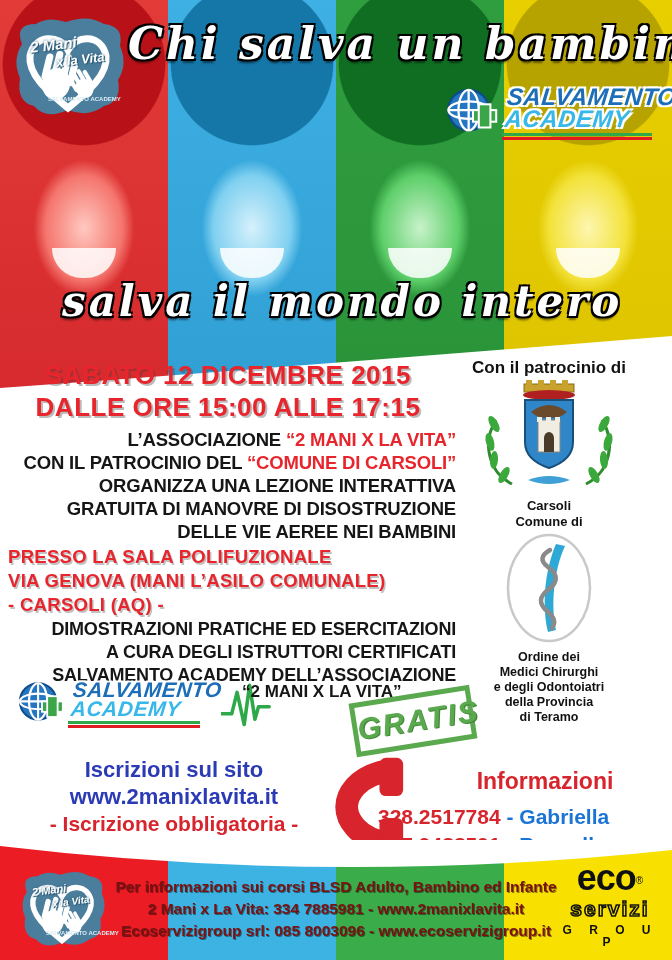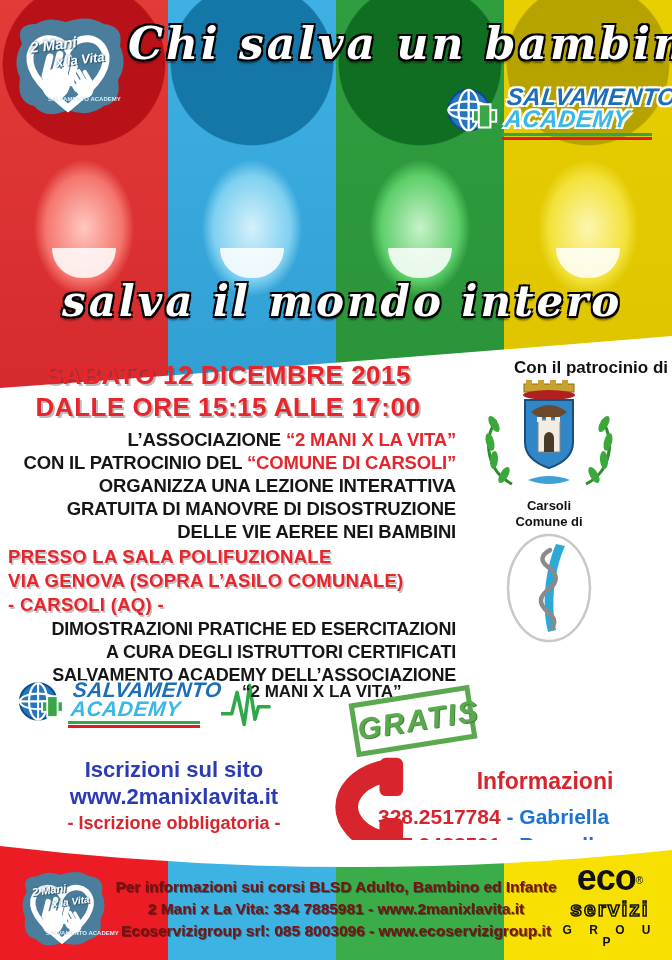--- a/index.html
+++ b/index.html
@@ -68,31 +68,31 @@
   .assoc-quote{position:absolute;font-weight:800;font-size:17px;color:#161616;white-space:nowrap;}
 
   .gratis{position:absolute;left:352px;top:694px;width:112px;height:44px;
       border:5px solid #4aa03c;color:#4aa03c;font-size:30px;font-weight:900;
       font-style:italic;letter-spacing:2px;text-align:center;line-height:44px;
       transform:rotate(-9deg);opacity:.9;text-shadow:1px 1px 0 #2d7a22;}
 
   .reg{position:absolute;left:6px;width:336px;top:756px;text-align:center;
       font-weight:800;line-height:27px;}
   .reg .b{color:#2b3ab5;font-size:22px;display:block;}
-  .reg .r{color:#d8242c;font-size:18px;display:block;}
+  .reg .r{color:#d8242c;font-size:21px;display:block;}
 
   .info-title{position:absolute;left:420px;width:250px;top:768px;text-align:center;
       color:#d8242c;font-weight:900;font-size:23px;}
   .info-lines{position:absolute;left:378px;width:294px;top:803px;font-weight:800;
       font-size:21px;line-height:28px;white-space:nowrap;}
   .info-lines .num{color:#d8242c;}
   .info-lines .nm{color:#1b74d4;}
 
   
-  .pat-title{position:absolute;left:430px;width:238px;top:358px;text-align:right;
+  .pat-title{position:absolute;left:430px;width:238px;top:358px;text-align:center;
       color:#111;font-weight:800;font-size:17px;}
   .pat-cap{position:absolute;text-align:center;color:#111;font-weight:800;}
   .cap-carsoli{left:430px;width:238px;top:498px;font-size:13px;line-height:16px;}
   .cap-ordine{left:430px;width:238px;top:650px;font-size:12.5px;line-height:15px;}
 
   
   .footer{position:absolute;left:0;top:840px;width:672px;height:120px;}
   .band{position:absolute;top:0;height:120px;width:168px;}
   .band-red{left:0;background:#ec1c24;}
   .band-blue{left:168px;background:#3db3e3;}
@@ -178,33 +178,33 @@
       </div>
       <div class="sa-bars" style="width:150px;">
           <div class="sa-bar-g"></div>
           <div class="sa-bar-r"></div>
         </div>
     </div>
 
   </div>
 
   <div class="date-line" style="top:360px;">SABATO 12 DICEMBRE 2015</div>
-  <div class="date-line" style="top:392px;">DALLE ORE 15:15 ALLE 17:00</div>
+  <div class="date-line" style="top:392px;">DALLE ORE 15:00 ALLE 17:15</div>
 
   <div class="intro" style="top:428px;">
     <div><span>L’ASSOCIAZIONE </span><span class="red">“2 MANI X LA VITA”</span></div>
     <div><span>CON IL PATROCINIO DEL </span><span class="red">“COMUNE DI CARSOLI”</span></div>
     <div>ORGANIZZA UNA LEZIONE INTERATTIVA</div>
     <div>GRATUITA DI MANOVRE DI DISOSTRUZIONE</div>
     <div>DELLE VIE AEREE NEI BAMBINI</div>
   </div>
 
   <div class="loc" style="top:545px;">
     <div>PRESSO LA SALA POLIFUZIONALE</div>
-    <div>VIA GENOVA (SOPRA L’ASILO COMUNALE)</div>
+    <div>VIA GENOVA (MANI L’ASILO COMUNALE)</div>
     <div>- CARSOLI (AQ) -</div>
   </div>
 
   <div class="details" style="top:618px;">
     <div>DIMOSTRAZIONI PRATICHE ED ESERCITAZIONI</div>
     <div>A CURA DEGLI ISTRUTTORI CERTIFICATI</div>
     <div>SALVAMENTO ACADEMY DELL’ASSOCIAZIONE</div>
   </div>
 
   <div class="sa-logo" style="left:16px;top:676px;">
@@ -299,20 +299,27 @@
   <div class="pat-cap cap-carsoli">
     <div>Carsoli</div>
     <div>Comune di</div>
   </div>
 
   <svg class="abs" style="left:496px;top:532px;" width="106" height="112" viewBox="0 0 106 112">
     <ellipse cx="53" cy="56" rx="41" ry="53" fill="#ffffff" stroke="#c9c9c9" stroke-width="2.5"></ellipse>
     <path d="M60,12 C48,40 46,76 52,100 L60,98 C55,76 57,40 69,14 Z" fill="#2ea8d5"></path>
     <path d="M54,18 q-14,8 -2,17 q15,11 1,22 q-15,11 -2,22 q11,9 5,17" fill="none" stroke="#8a8a8a" stroke-width="4.5" stroke-linecap="round"></path>
   </svg>
+  <div class="pat-cap cap-ordine">
+    <div>Ordine dei</div>
+    <div>Medici Chirurghi</div>
+    <div>e degli Odontoiatri</div>
+    <div>della Provincia</div>
+    <div>di Teramo</div>
+  </div>
 
   <div class="footer">
     <div class="band band-red"></div>
     <div class="band band-blue"></div>
     <div class="band band-green"></div>
     <div class="band band-yellow"></div>
     <svg class="footer-curve" viewBox="0 0 672 48" preserveAspectRatio="none">
       <path d="M0,0 H672 V10 Q336,46 0,6 Z" fill="#ffffff"></path>
     </svg>
 

